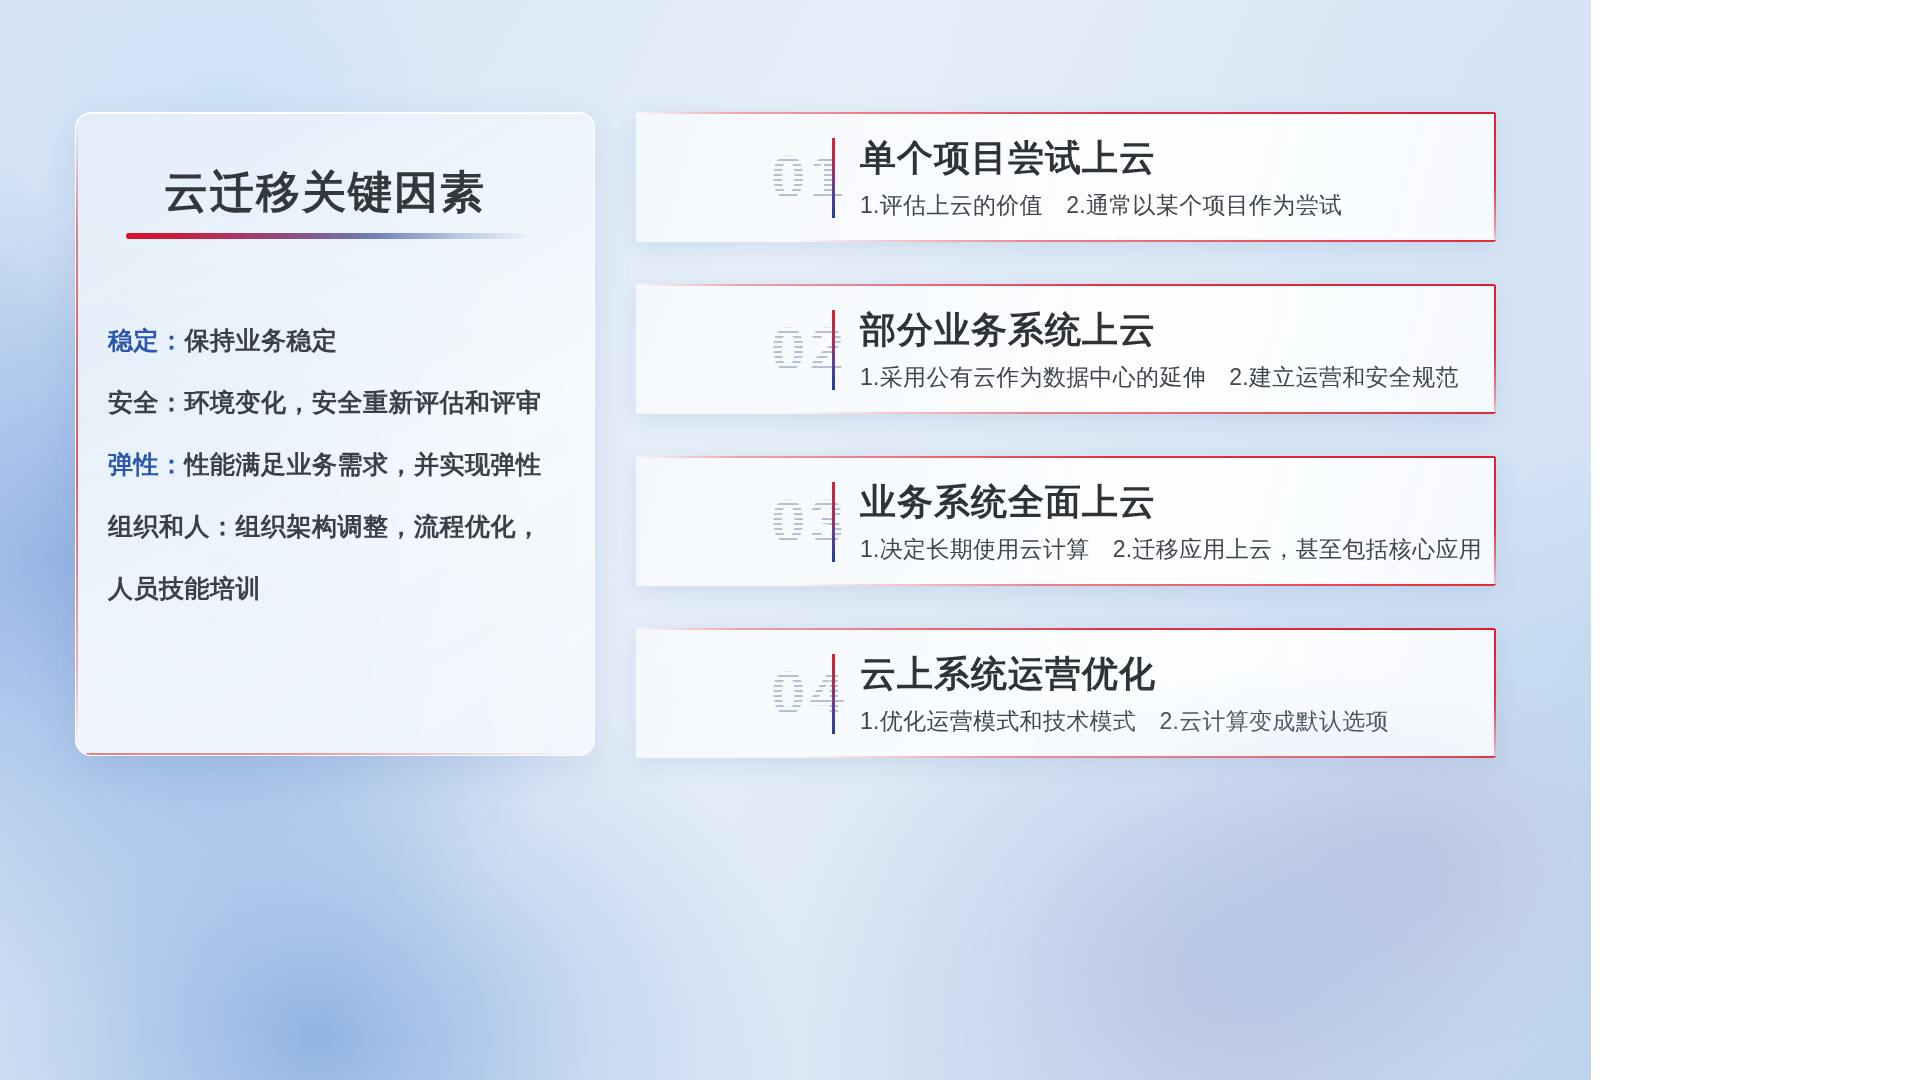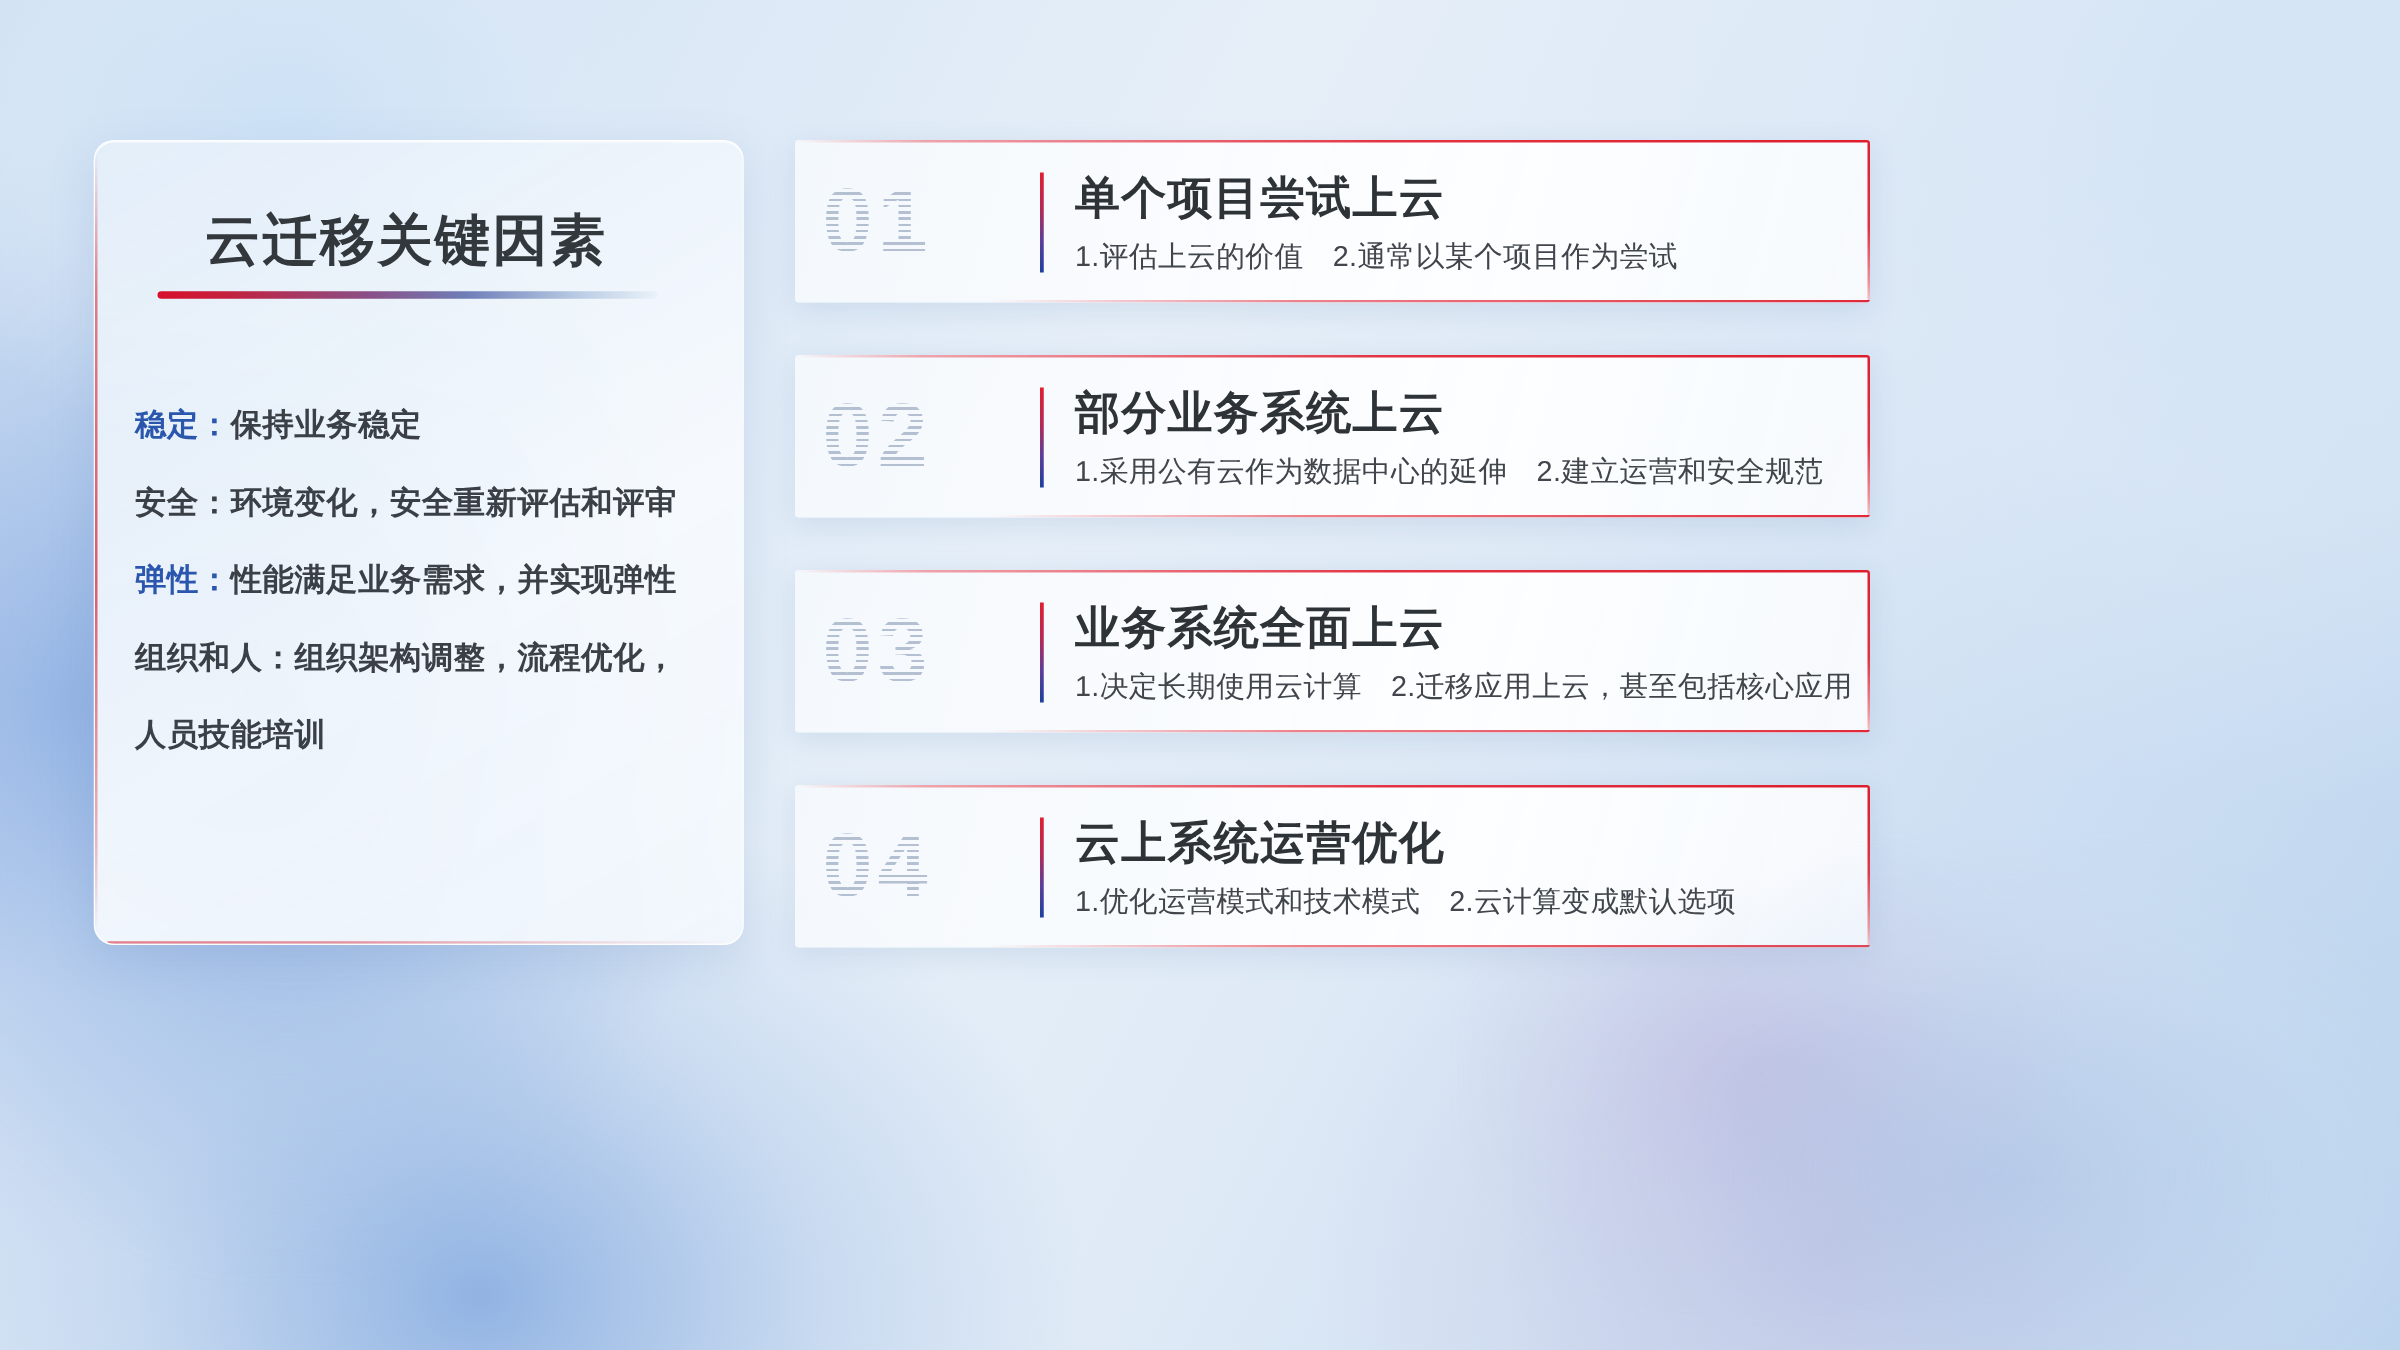--- a/index.html
+++ b/index.html
@@ -9,21 +9,21 @@
   body {
     width: 1920px;
     height: 1080px;
     overflow: hidden;
     font-family: "Liberation Sans", "DejaVu Sans", sans-serif;
   }
 
   
   #slide {
     position: relative;
-    width: 1920px;
+    width: 1591px;
     height: 1080px;
     background:
       radial-gradient(ellipse 780px 620px at 3% 52%, rgba(150,180,230,0.85) 0%, rgba(170,195,235,0.45) 38%, rgba(205,222,242,0.0) 72%),
       radial-gradient(ellipse 620px 520px at 20% 96%, rgba(125,165,222,0.80) 0%, rgba(160,190,230,0.38) 45%, rgba(210,228,245,0.0) 78%),
       radial-gradient(ellipse 520px 430px at 76% 92%, rgba(186,176,216,0.55) 0%, rgba(200,200,228,0.25) 50%, rgba(222,232,246,0.0) 80%),
       radial-gradient(ellipse 900px 700px at 97% 8%, rgba(213,229,245,0.95) 0%, rgba(222,234,247,0.55) 45%, rgba(232,240,250,0.0) 80%),
       linear-gradient(118deg, #cfe0f2 0%, #dbe8f6 22%, #e6eff8 42%, #dfeaf6 58%, #cfe0f3 76%, #bcd4ee 100%);
     overflow: hidden;
   }
   #slide::before {
@@ -176,25 +176,25 @@
     background: linear-gradient(90deg, rgba(222,30,46,0) 0%, rgba(222,30,46,0.55) 35%, rgba(222,30,46,0.95) 100%);
   }
 
   
   .step-number {
     position: absolute;
     left: 22px;
     top: 2px;
     width: 190px;
     height: 126px;
-    font-size: 72px;
+    font-size: 62px;
     font-weight: 700;
     letter-spacing: 4px;
     line-height: 126px;
-    text-align: left;
+    text-align: right;
     color: #9fb0c6;
     opacity: 0.55;
     -webkit-background-clip: text;
     background-clip: text;
     -webkit-text-fill-color: transparent;
     background-image: repeating-linear-gradient(
         180deg,
         rgba(120,140,170,0.95) 0px,
         rgba(120,140,170,0.95) 2px,
         rgba(255,255,255,0) 2px,

